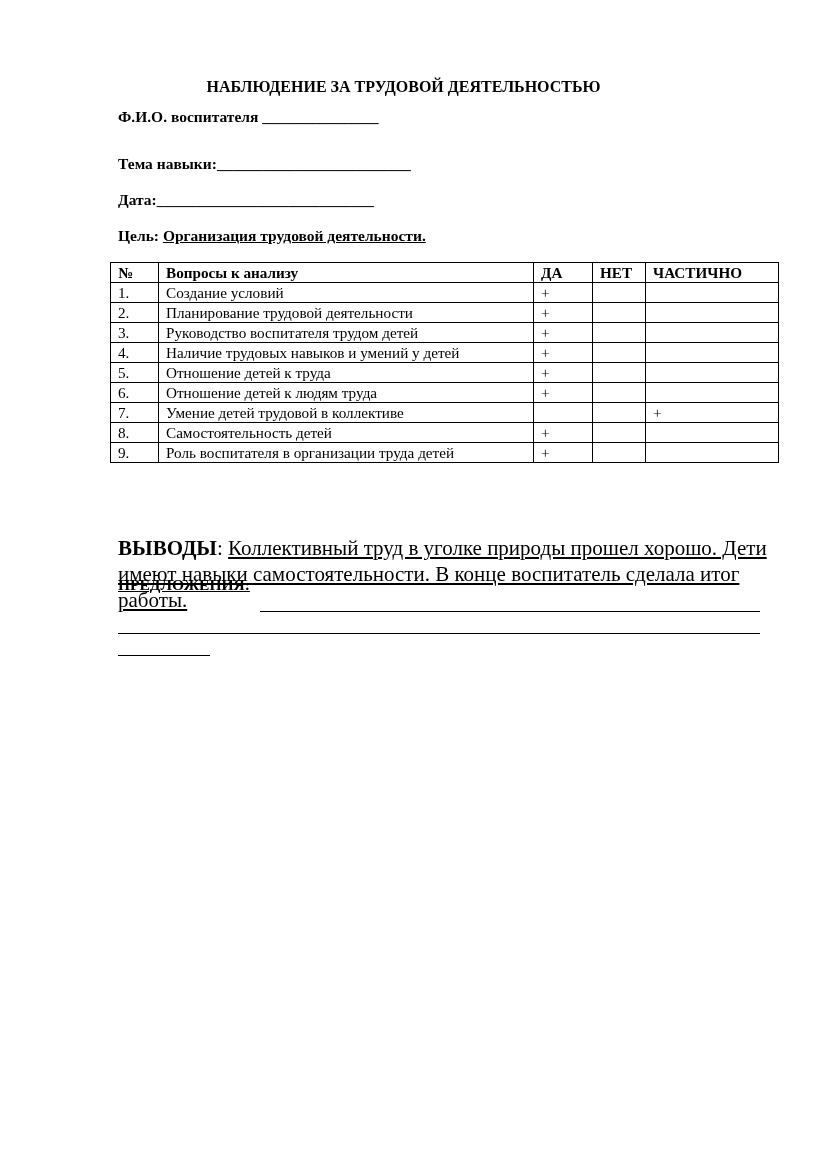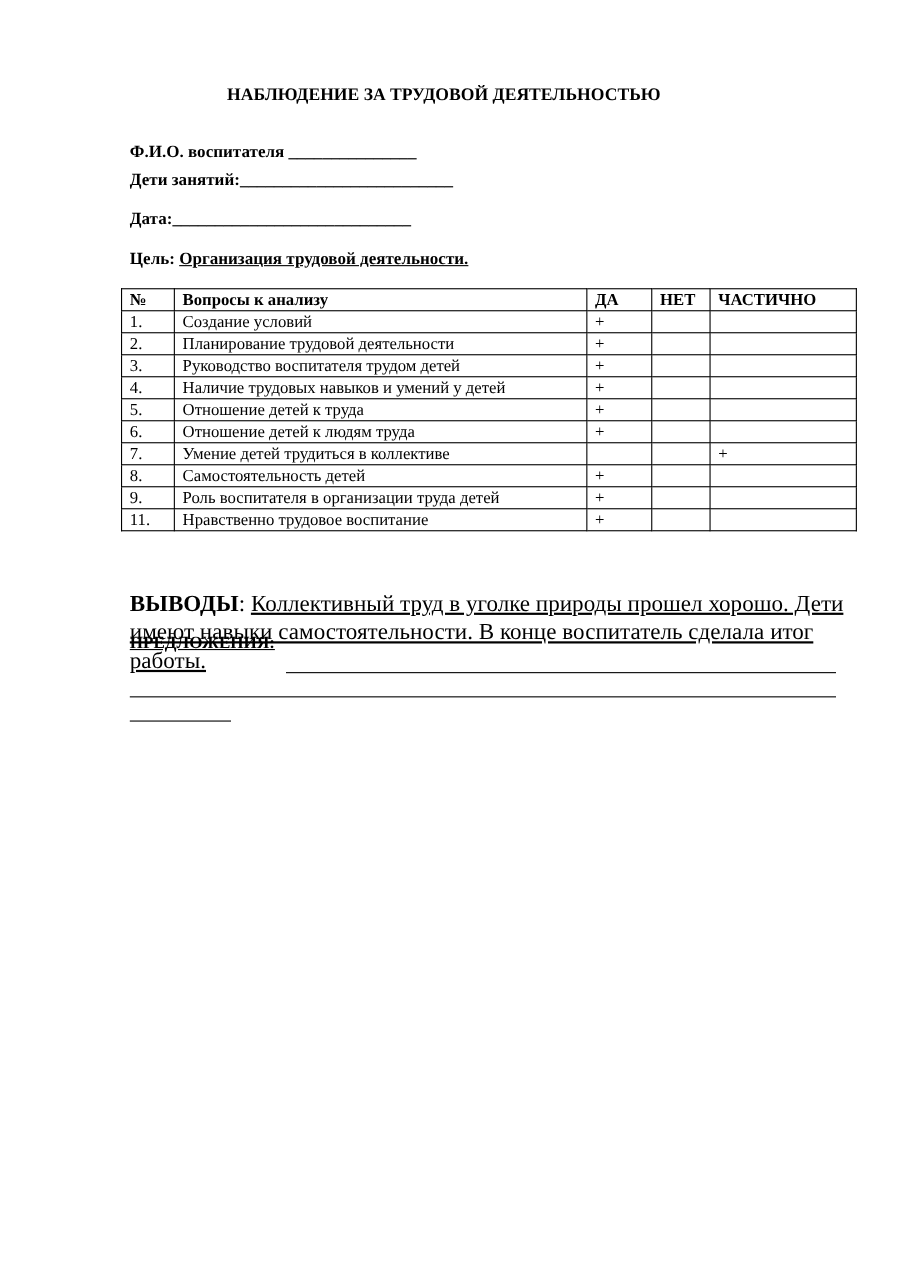--- a/index.html
+++ b/index.html
@@ -22,27 +22,27 @@
   .para { position:absolute; left:118px; width:650px; font-size:21px; line-height:26px; }
   .line { position:absolute; left:118px; height:0; border-top:1px solid #000; }
 </style>
 </head>
 <body>
 
 <div>
 
   <div class="title">НАБЛЮДЕНИЕ ЗА ТРУДОВОЙ ДЕЯТЕЛЬНОСТЬЮ</div>
 
-  <div class="field" style="top:130px;">
+  <div class="field" style="top:108px;">
     <span>Ф.И.О. воспитателя</span>
     <span>_______________</span>
   </div>
 
   <div class="field" style="top:155px;">
-    <span>Дети занятий:</span><span>_________________________</span>
+    <span>Тема навыки:</span><span>_________________________</span>
   </div>
 
   <div class="field" style="top:191px;">
     <span>Дата:</span><span>____________________________</span>
   </div>
 
   <div class="field" style="top:227px;">
     <span>Цель:</span>
     <span class="u">Организация трудовой деятельности.</span>
   </div>
@@ -95,42 +95,35 @@
         </tr>
         <tr>
           <td class="c0">6.</td>
           <td class="c1">Отношение детей к людям труда</td>
           <td class="c2">+</td>
           <td class="c3"></td>
           <td class="c4"></td>
         </tr>
         <tr>
           <td class="c0">7.</td>
-          <td class="c1">Умение детей трудиться в коллективе</td>
+          <td class="c1">Умение детей трудовой в коллективе</td>
           <td class="c2"></td>
           <td class="c3"></td>
           <td class="c4">+</td>
         </tr>
         <tr>
           <td class="c0">8.</td>
           <td class="c1">Самостоятельность детей</td>
           <td class="c2">+</td>
           <td class="c3"></td>
           <td class="c4"></td>
         </tr>
         <tr>
           <td class="c0">9.</td>
           <td class="c1">Роль воспитателя в организации труда детей</td>
-          <td class="c2">+</td>
-          <td class="c3"></td>
-          <td class="c4"></td>
-        </tr>
-        <tr>
-          <td class="c0">11.</td>
-          <td class="c1">Нравственно трудовое воспитание</td>
           <td class="c2">+</td>
           <td class="c3"></td>
           <td class="c4"></td>
         </tr>
       </tbody>
   </table>
 
   <div class="para" style="top:535px;">
     <b>ВЫВОДЫ</b><span>: </span><span class="u">Коллективный труд в уголке природы прошел хорошо. Дети имеют навыки самостоятельности. В конце воспитатель сделала итог работы.</span>
   </div>

